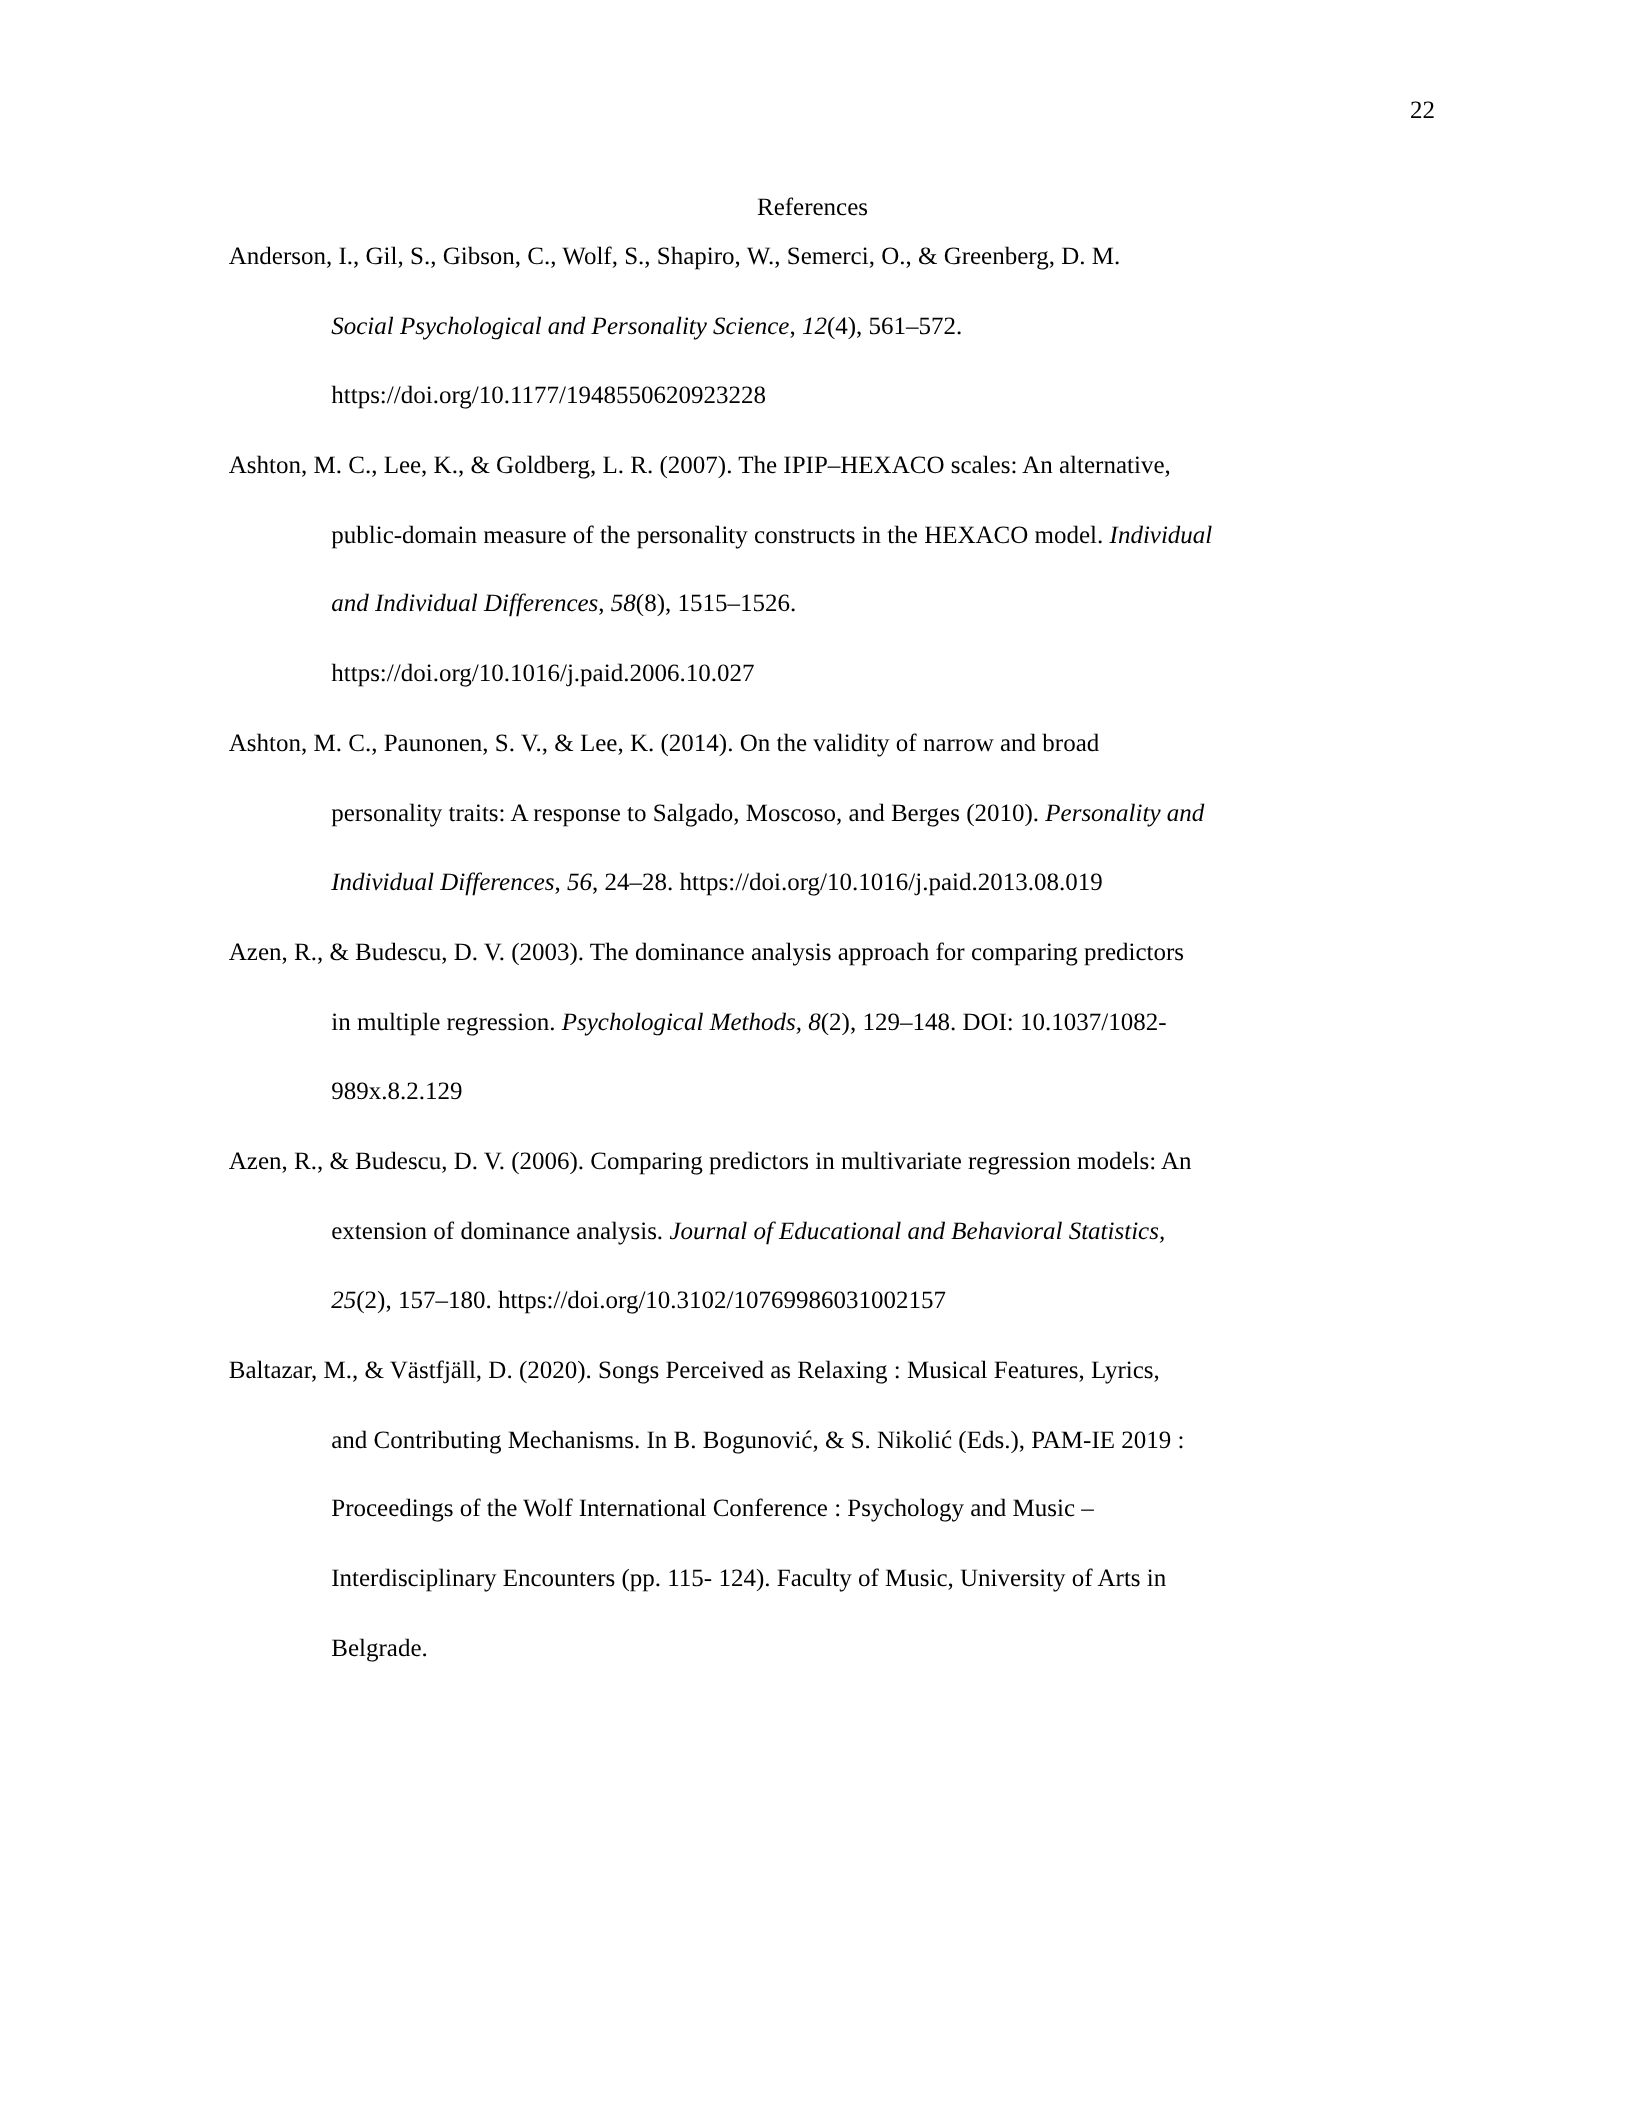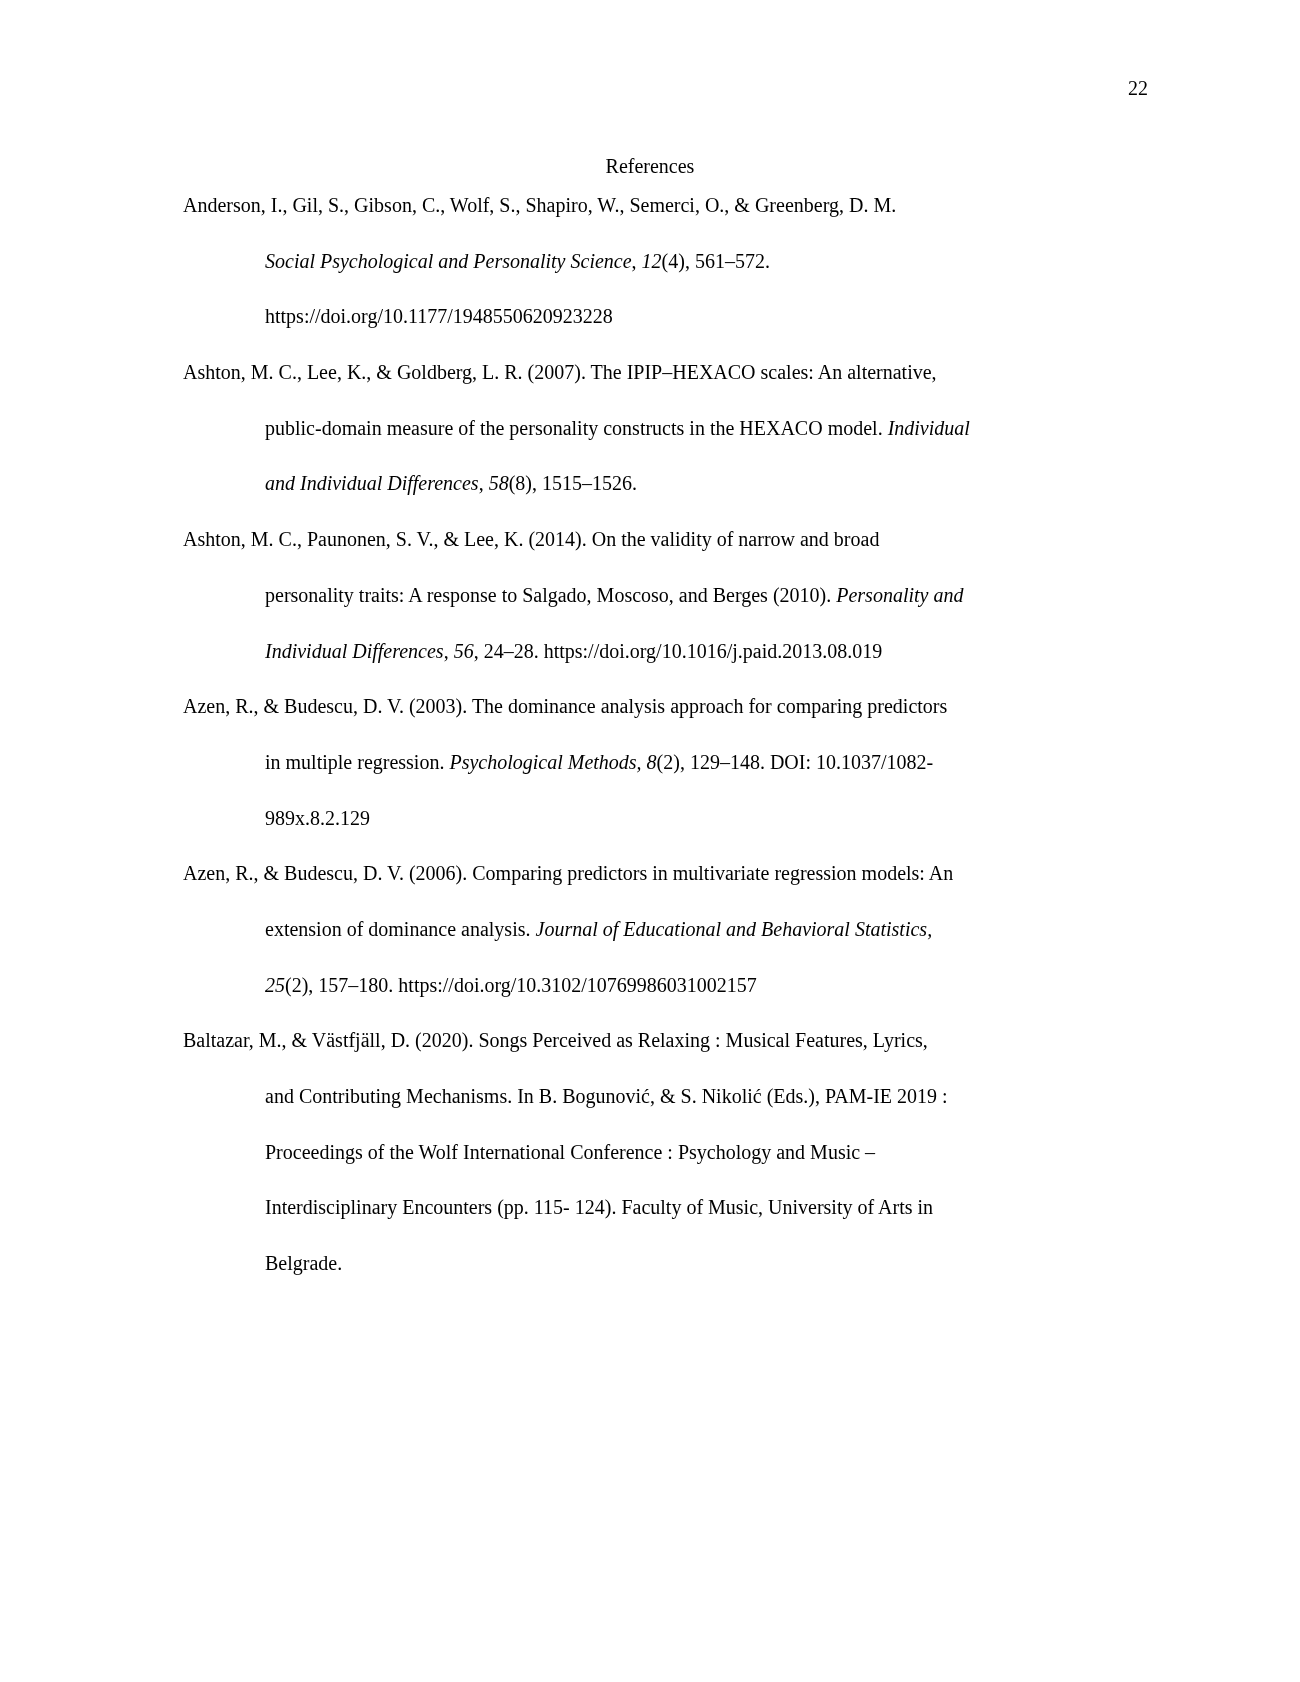--- a/index.html
+++ b/index.html
@@ -55,20 +55,21 @@
   <div class="refs">
       <div class="reference">
         <div class="line"><span>Anderson, I., Gil, S., Gibson, C., Wolf, S., Shapiro, W., Semerci, O., &amp; Greenberg, D. M.</span></div>
         <div class="line cont"><span class="it">Social Psychological and Personality Science</span><span>, </span><span class="it">12</span><span>(4), 561–572.</span></div>
         <div class="line cont"><span>https://doi.org/10.1177/1948550620923228</span></div>
       </div>
       <div class="reference">
         <div class="line"><span>Ashton, M. C., Lee, K., &amp; Goldberg, L. R. (2007). The IPIP–HEXACO scales: An alternative,</span></div>
         <div class="line cont"><span>public-domain measure of the personality constructs in the HEXACO model. </span><span class="it">Individual</span></div>
         <div class="line cont"><span class="it">and Individual Differences</span><span>, </span><span class="it">58</span><span>(8), 1515–1526.</span></div>
+        <div class="line cont"><span>https://doi.org/10.1016/j.paid.2006.10.027</span></div>
       </div>
       <div class="reference">
         <div class="line"><span>Ashton, M. C., Paunonen, S. V., &amp; Lee, K. (2014). On the validity of narrow and broad</span></div>
         <div class="line cont"><span>personality traits: A response to Salgado, Moscoso, and Berges (2010). </span><span class="it">Personality and</span></div>
         <div class="line cont"><span class="it">Individual Differences</span><span>, </span><span class="it">56</span><span>, 24–28. https://doi.org/10.1016/j.paid.2013.08.019</span></div>
       </div>
       <div class="reference">
         <div class="line"><span>Azen, R., &amp; Budescu, D. V. (2003). The dominance analysis approach for comparing predictors</span></div>
         <div class="line cont"><span>in multiple regression. </span><span class="it">Psychological Methods, 8</span><span>(2), 129–148. DOI: 10.1037/1082-</span></div>
         <div class="line cont"><span>989x.8.2.129</span></div>

